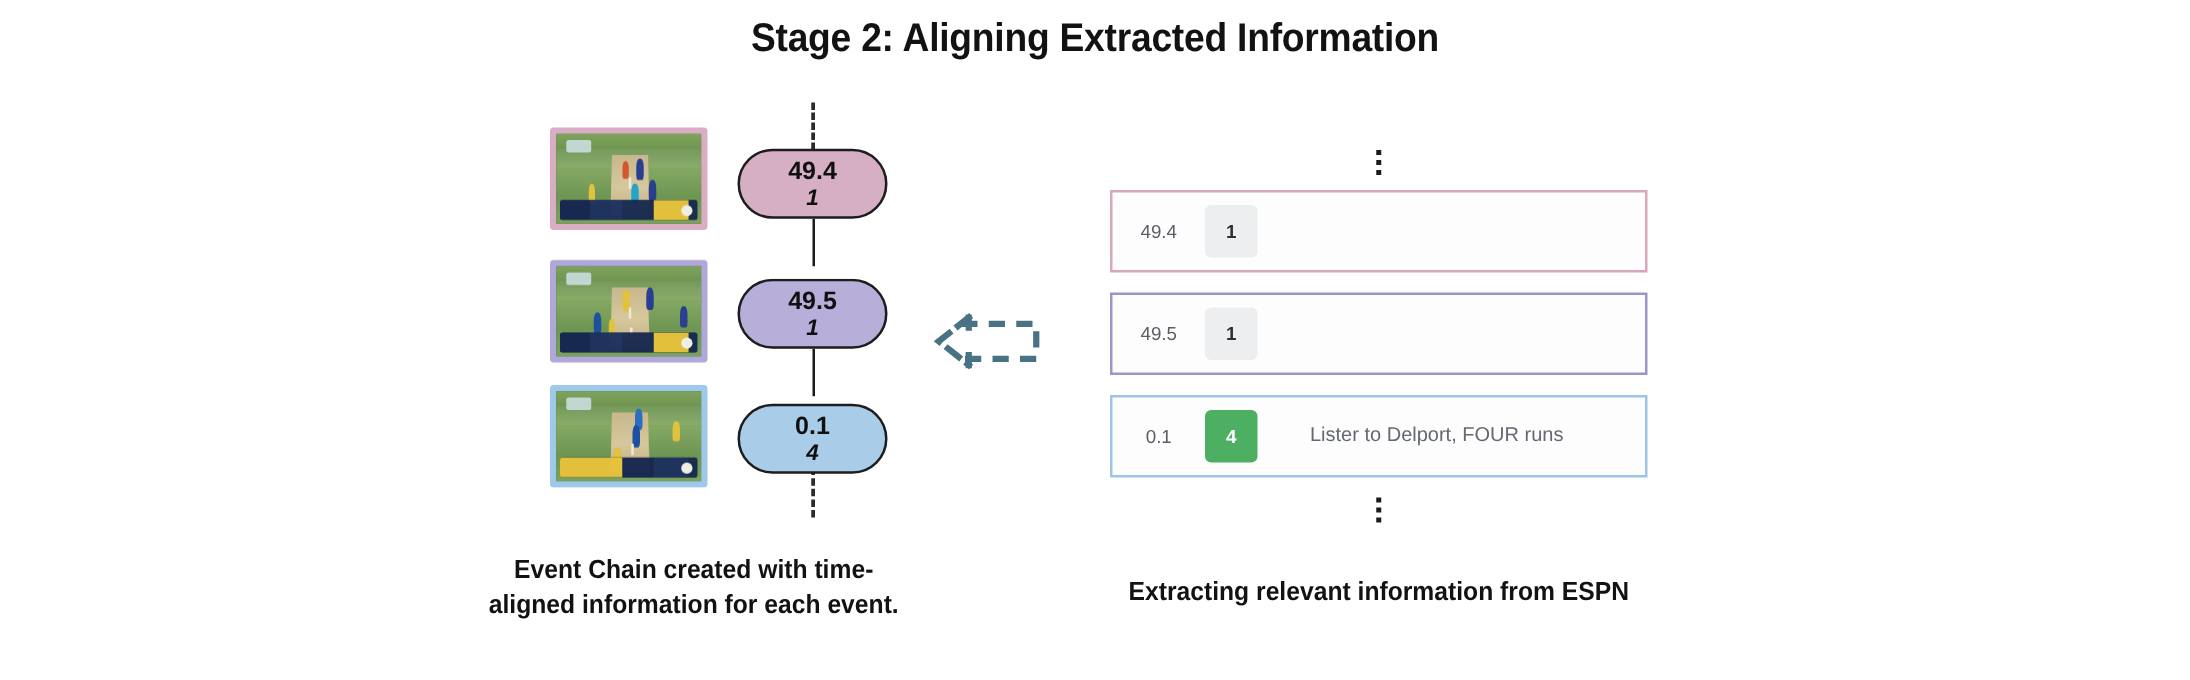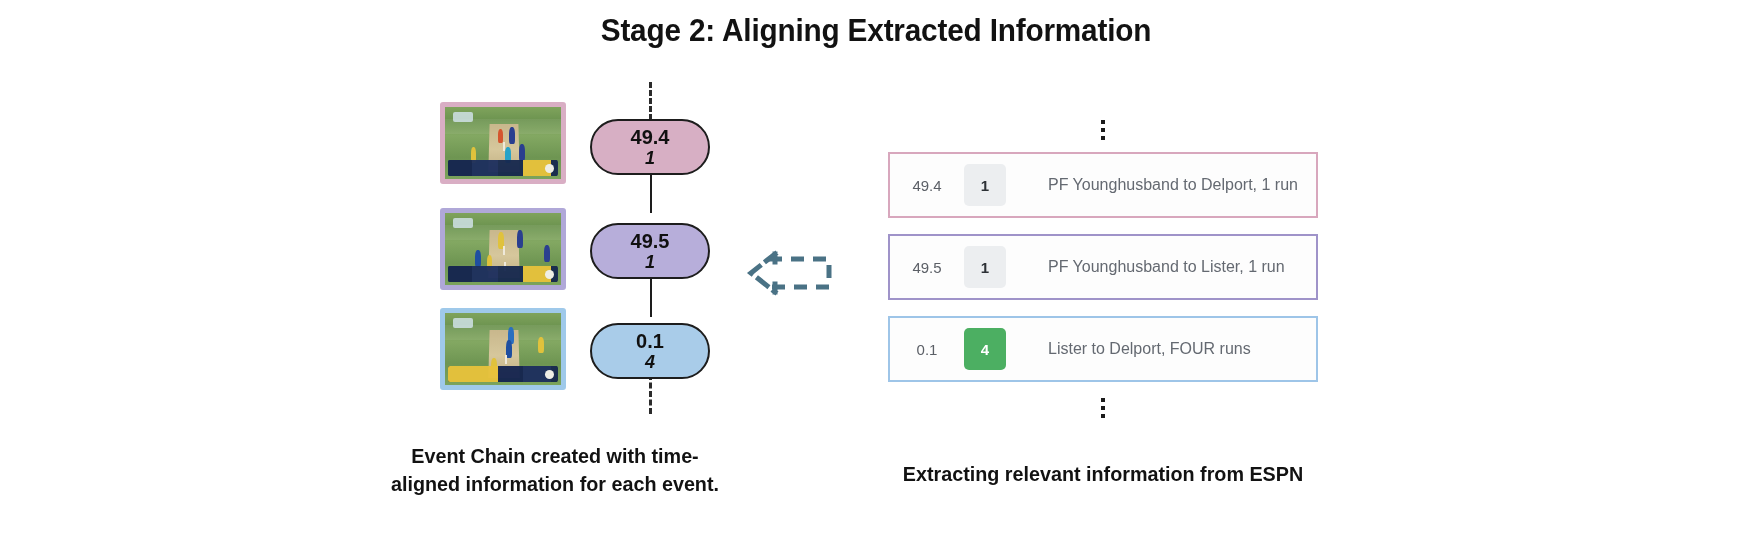--- a/index.html
+++ b/index.html
@@ -379,27 +379,25 @@
 
   <div class="ellipsis top">
     <span></span>
       <span></span>
       <span></span>
   </div>
 
   <div class="card c1">
     <div class="over-no">49.4</div>
     <div class="runs-badge grey">1</div>
-    <div class="commentary">PF Younghusband to Delport, 1 run</div>
   </div>
 
   <div class="card c2">
     <div class="over-no">49.5</div>
     <div class="runs-badge grey">1</div>
-    <div class="commentary">PF Younghusband to Lister, 1 run</div>
   </div>
 
   <div class="card c3">
     <div class="over-no">0.1</div>
     <div class="runs-badge green">4</div>
     <div class="commentary">Lister to Delport, FOUR runs</div>
   </div>
 
   <div class="ellipsis bottom">
     <span></span>

